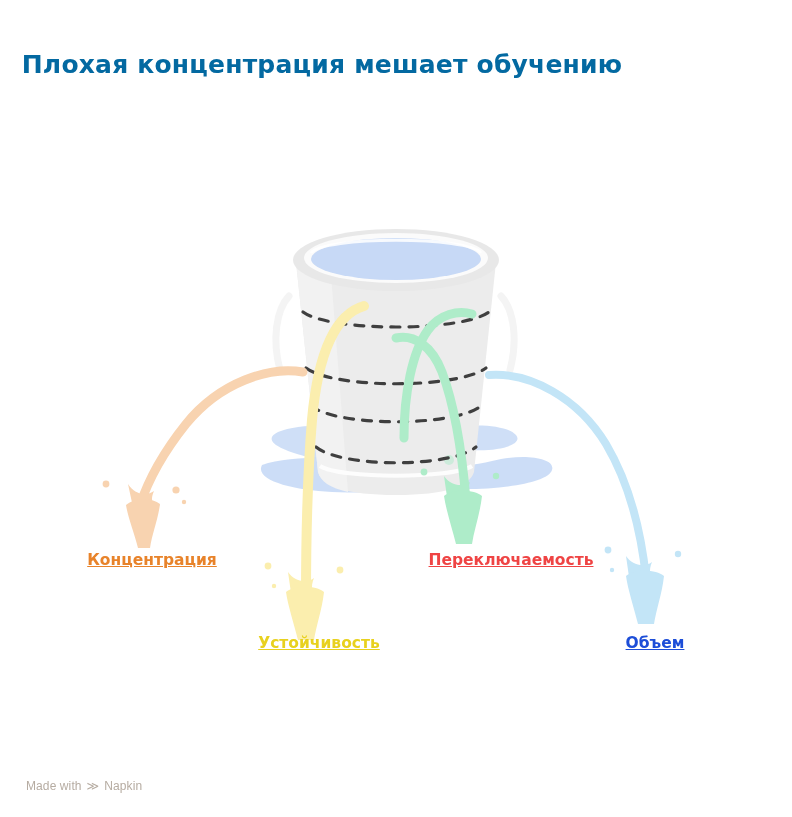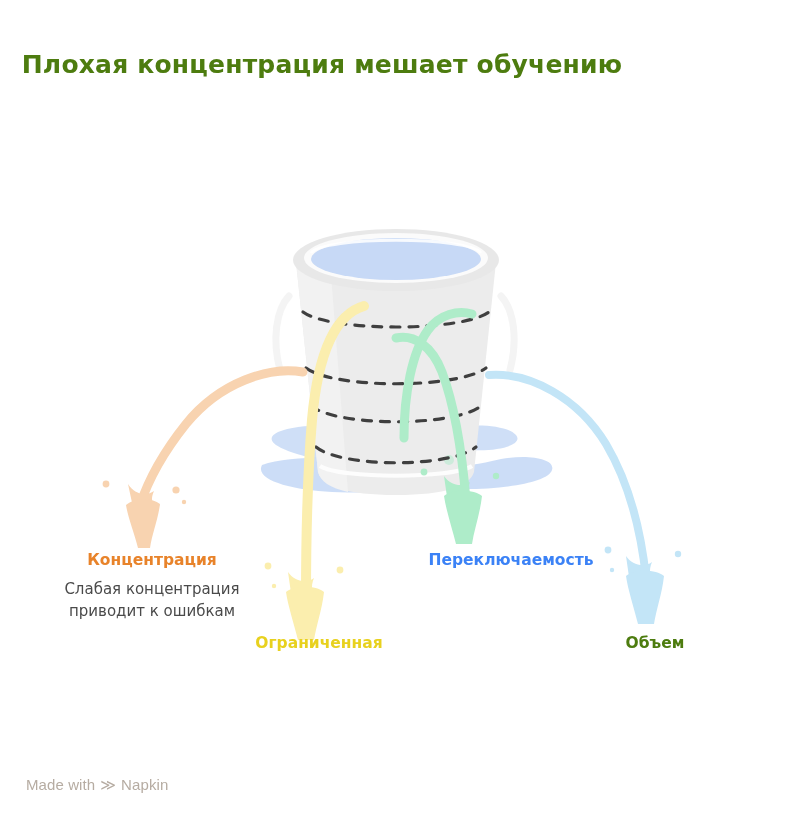--- a/index.html
+++ b/index.html
@@ -27,21 +27,21 @@
   
   .title {
     position: absolute;
     left: 0;
     top: 50px;
     width: 644px;
     text-align: center;
     font-size: 25px;
     font-weight: 700;
     letter-spacing: 0.2px;
-    color: #4d7c0f;
+    color: #0369a1;
     font-family: "DejaVu Sans", "Liberation Sans", sans-serif;
   }
 
   
   .illustration {
     position: absolute;
     left: 0;
     top: 0;
     width: 792px;
     height: 817px;
@@ -52,20 +52,21 @@
   .label-group {
     position: absolute;
     text-align: center;
   }
   .label-heading {
     font-size: 15.5px;
     font-weight: 700;
     line-height: 1.25;
     margin-bottom: 9px;
     white-space: nowrap;
+    text-decoration: underline;
   }
   .label-desc {
     font-size: 15px;
     line-height: 1.42;
     color: #4a4a4a;
     font-weight: 400;
   }
 
   #group-focus     { left: 58px;  top: 551px; width: 188px; }
   #group-stability { left: 234px; top: 634px; width: 170px; }
@@ -75,21 +76,21 @@
   
   .watermark {
     position: absolute;
     left: 26px;
     bottom: 24px;
     display: flex;
     align-items: center;
     gap: 5px;
     color: #b5ада5;
     color: #b6aca2;
-    font-size: 15px;
+    font-size: 12px;
     font-family: "Liberation Sans", sans-serif;
     letter-spacing: 0.1px;
   }
   .watermark .wm-mark {
     display: inline-block;
     line-height: 1;
   }
 </style>
 </head>
 <body>
@@ -182,33 +183,32 @@
                L 638 624 C 634 608, 628 590, 626 576 Z" fill="#c3e5f7"></path>
       <circle cx="608" cy="550" r="3.4" fill="#c3e5f7"></circle>
       <circle cx="678" cy="554" r="3.2" fill="#c3e5f7"></circle>
       <circle cx="612" cy="570" r="2.2" fill="#c3e5f7"></circle>
     </g>
 
   </svg>
 
   <div class="label-group" id="group-focus">
     <div class="label-heading" style="color:#e8832a">Концентрация</div>
-    <div class="label-desc">Слабая концентрация приводит к ошибкам</div>
   </div>
 
   <div class="label-group" id="group-stability">
-    <div class="label-heading" style="color:#e8d11e">Ограниченная</div>
+    <div class="label-heading" style="color:#e8d11e">Устойчивость</div>
   </div>
 
   <div class="label-group" id="group-switching">
-    <div class="label-heading" style="color:#3b82f6">Переключаемость</div>
+    <div class="label-heading" style="color:#ef4444">Переключаемость</div>
   </div>
 
   <div class="label-group" id="group-capacity">
-    <div class="label-heading" style="color:#4d7c0f">Объем</div>
+    <div class="label-heading" style="color:#1d4ed8">Объем</div>
   </div>
 
   <div class="watermark">
     <span>Made with</span>
     <span class="wm-mark">≫</span>
     <span>Napkin</span>
   </div>
 
 </div>
 

